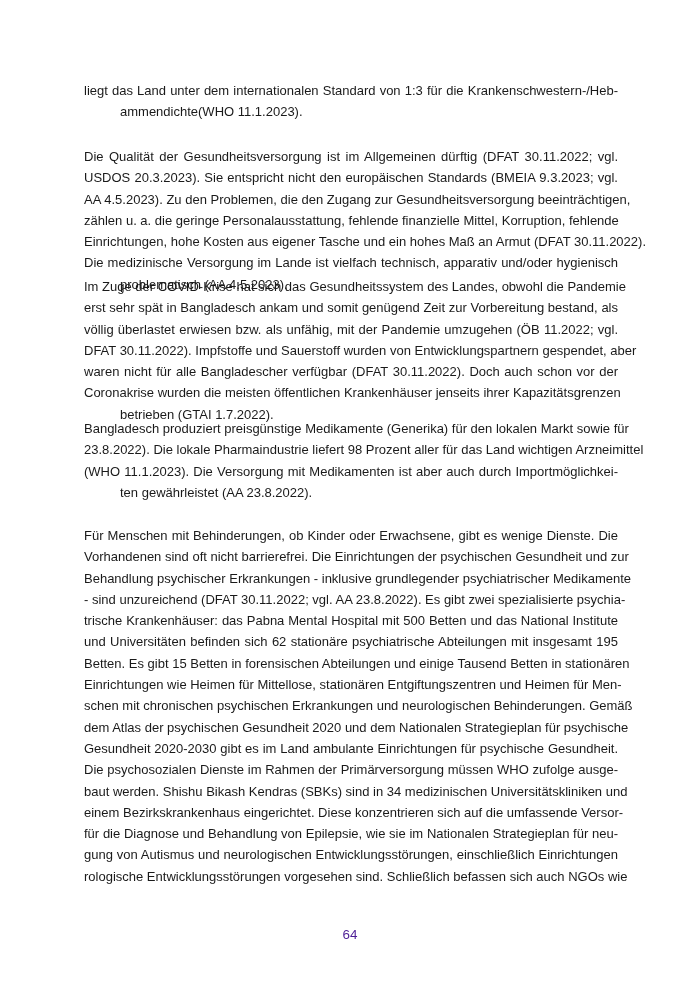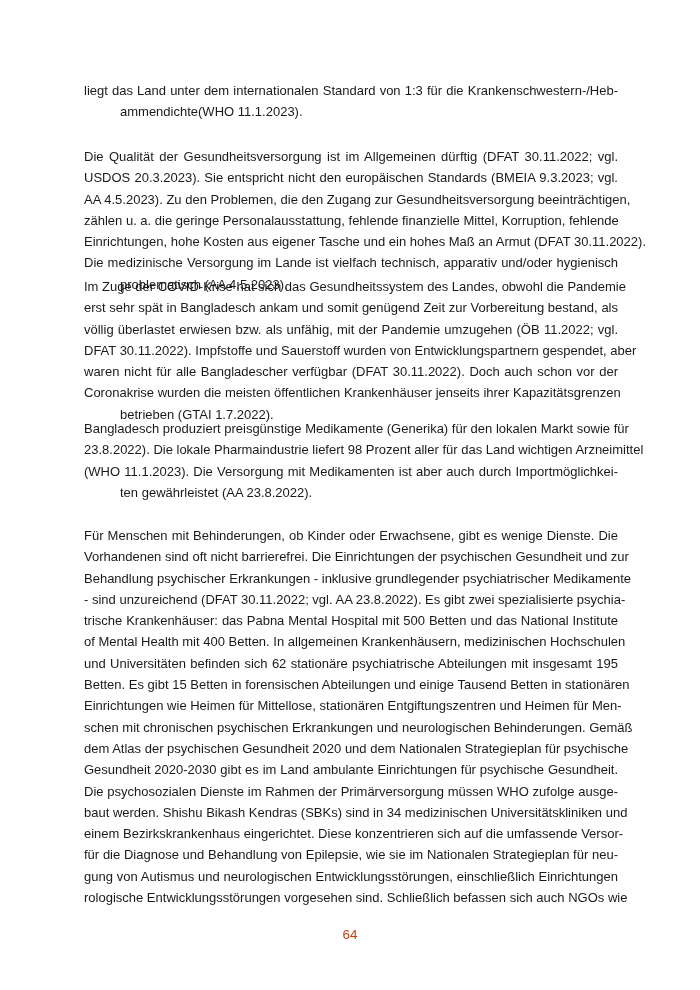--- a/index.html
+++ b/index.html
@@ -40,21 +40,21 @@
       text-align-last: left;
       margin-left: 36px;
     }
     .page-number {
       position: absolute;
       top: 927px;
       left: 0;
       width: 700px;
       text-align: center;
       font-size: 13.4px;
-      color: #c2410c;
+      color: #4c1d95;
     }
   </style>
 </head>
 <body>
 
 <div class="page">
 
   <div class="para" style="top:80px;">
     <span class="line">liegt das Land  unter dem internationalen Standard von 1:3 für die Krankenschwestern-/Heb-</span>
     <span class="line last">ammendichte(WHO 11.1.2023).</span>
@@ -86,21 +86,20 @@
     <span class="line">(WHO 11.1.2023). Die Versorgung mit Medikamenten ist aber auch durch Importmöglichkei-</span>
     <span class="line last">ten gewährleistet (AA 23.8.2022).</span>
   </div>
 
   <div class="para" style="top:525px;">
     <span class="line">Für Menschen mit Behinderungen, ob Kinder oder Erwachsene, gibt es wenige Dienste. Die</span>
     <span class="line">Vorhandenen sind oft nicht barrierefrei. Die Einrichtungen der psychischen Gesundheit und zur</span>
     <span class="line">Behandlung psychischer Erkrankungen - inklusive grundlegender psychiatrischer Medikamente</span>
     <span class="line">- sind unzureichend (DFAT 30.11.2022; vgl. AA 23.8.2022). Es gibt zwei spezialisierte psychia-</span>
     <span class="line">trische Krankenhäuser: das Pabna Mental Hospital mit 500 Betten und das National Institute</span>
-    <span class="line">of Mental Health mit 400 Betten. In allgemeinen Krankenhäusern, medizinischen Hochschulen</span>
     <span class="line">und Universitäten befinden sich 62 stationäre psychiatrische Abteilungen mit insgesamt 195</span>
     <span class="line">Betten. Es gibt 15 Betten in forensischen Abteilungen und einige Tausend Betten in stationären</span>
     <span class="line">Einrichtungen wie Heimen für Mittellose, stationären Entgiftungszentren und Heimen für Men-</span>
     <span class="line">schen mit chronischen psychischen Erkrankungen und neurologischen Behinderungen. Gemäß</span>
     <span class="line">dem Atlas der psychischen Gesundheit 2020 und dem Nationalen Strategieplan für psychische</span>
     <span class="line">Gesundheit 2020-2030 gibt es im Land ambulante Einrichtungen für psychische Gesundheit.</span>
     <span class="line">Die psychosozialen Dienste im Rahmen der Primärversorgung müssen WHO zufolge ausge-</span>
     <span class="line">baut werden. Shishu Bikash Kendras (SBKs) sind in 34 medizinischen Universitätskliniken und</span>
     <span class="line">einem Bezirkskrankenhaus eingerichtet. Diese konzentrieren sich auf die umfassende Versor-</span>
     <span class="line">für die Diagnose und Behandlung von Epilepsie, wie sie im Nationalen Strategieplan für neu-</span>

